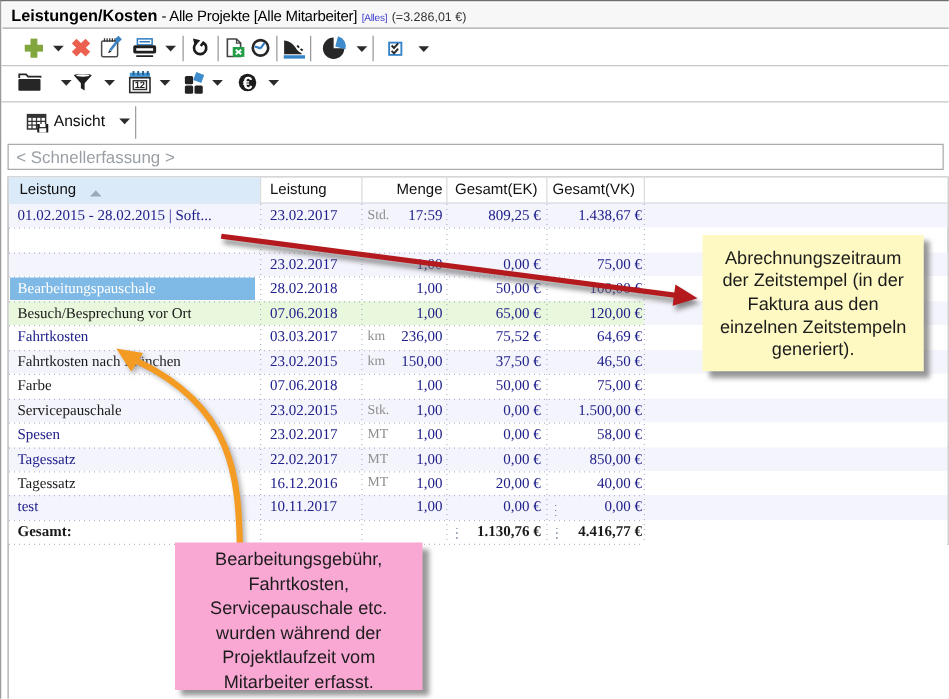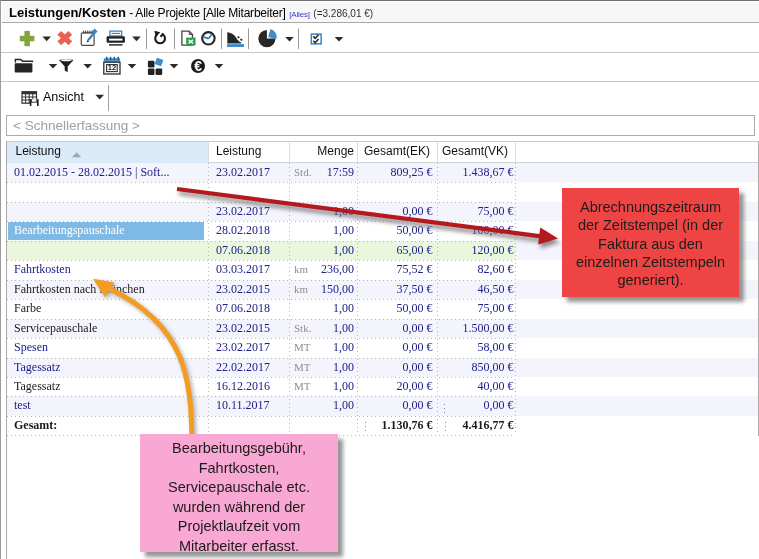--- a/index.html
+++ b/index.html
@@ -27,21 +27,21 @@
 .hdot { position:absolute; left:6px; width:508px; height:1px; background:repeating-linear-gradient(90deg, rgba(157,168,190,0.8) 0 1px, transparent 1px 4px); }
 .row span { position:absolute; top:0; height:19.45px; line-height:19.45px; white-space:nowrap; }
 .nm { left:7px; max-width:196px; overflow:hidden; }
 .dt { left:209px; color:#20208c; }
 .un { left:287px; color:#8e8e8e; font-size:11px; }
 .qt { right:404px; color:#20208c; }
 .ek { right:325.5px; color:#20208c; }
 .vk { right:244.5px; color:#20208c; }
 .selcell { position:absolute; left:0.5px; top:0.5px; width:196px; height:18.6px; background:#7fb9e5; }
 .vdot { position:absolute; top:162px; width:1px; height:272.3px; background:repeating-linear-gradient(180deg, rgba(150,162,186,0.75) 0 1px, transparent 1px 4px); }
-#callout1 { position:absolute; left:561px; top:187px; width:177px; height:109px; background:#ef4444;
+#callout1 { position:absolute; left:561px; top:187px; width:177px; height:109px; background:#fef9c3;
   box-shadow:5px 5px 4px rgba(115,115,115,0.75); font-size:14.5px; line-height:18.25px; text-align:center;
   color:#1c1c1c; padding-top:10px; z-index:7; }
 #callout2 { position:absolute; left:139px; top:433px; width:198px; height:118px; background:#f9a8d4;
   box-shadow:5px 5px 4px rgba(115,115,115,0.75); font-size:14.5px; line-height:19.6px; text-align:center;
   color:#1c1c1c; padding-top:5px; z-index:7; }
 #ovl { position:absolute; left:0; top:0; z-index:6; pointer-events:none; }
 </style></head>
 <body>
 <div id="win">
  <div id="title">
@@ -84,32 +84,33 @@
 <div class="row" style="top:220.35px;background:#ffffff">
       <div class="selcell"></div>
       <span class="nm" style="color:#fff">Bearbeitungspauschale</span>
       <span class="dt">28.02.2018</span>
       <span class="qt">1,00</span>
       <span class="ek">50,00 €</span>
       <span class="vk">100,00 €</span>
     </div>
 <div class="row" style="top:239.80px;background:#f4f4fd">
       <div style="position:absolute;left:0;top:0;width:508px;height:19.45px;background:#e9f8dd"></div>
+      <span class="nm" style="color:#1a1a1a">Besuch/Besprechung vor Ort</span>
       <span class="dt">07.06.2018</span>
       <span class="qt">1,00</span>
       <span class="ek">65,00 €</span>
       <span class="vk">120,00 €</span>
     </div>
 <div class="row" style="top:259.25px;background:#ffffff">
       <span class="nm" style="color:#20208c">Fahrtkosten</span>
       <span class="dt">03.03.2017</span>
       <span class="un">km</span>
       <span class="qt">236,00</span>
       <span class="ek">75,52 €</span>
-      <span class="vk">82,60 €</span>
+      <span class="vk">64,69 €</span>
     </div>
 <div class="row" style="top:278.70px;background:#f4f4fd">
       <span class="nm" style="color:#1a1a1a">Fahrtkosten nach München</span>
       <span class="dt">23.02.2015</span>
       <span class="un">km</span>
       <span class="qt">150,00</span>
       <span class="ek">37,50 €</span>
       <span class="vk">46,50 €</span>
     </div>
 <div class="row" style="top:298.15px;background:#ffffff">

